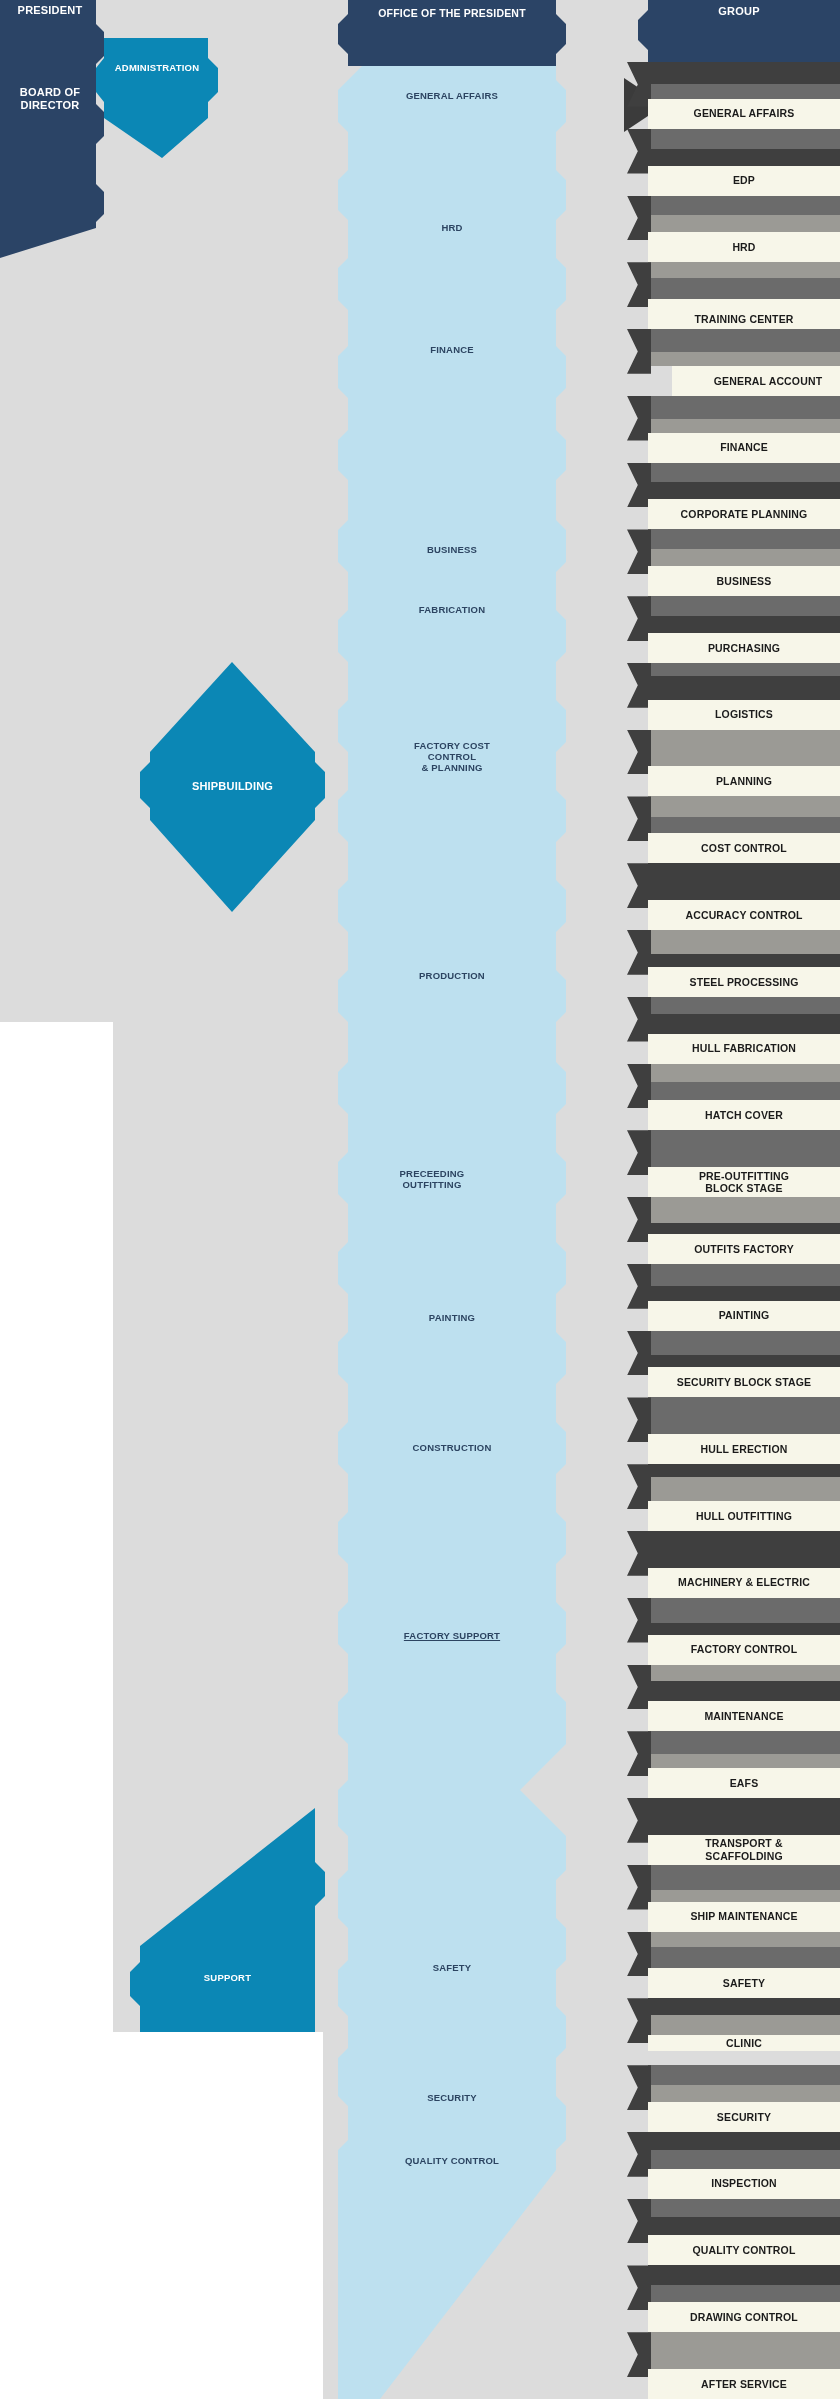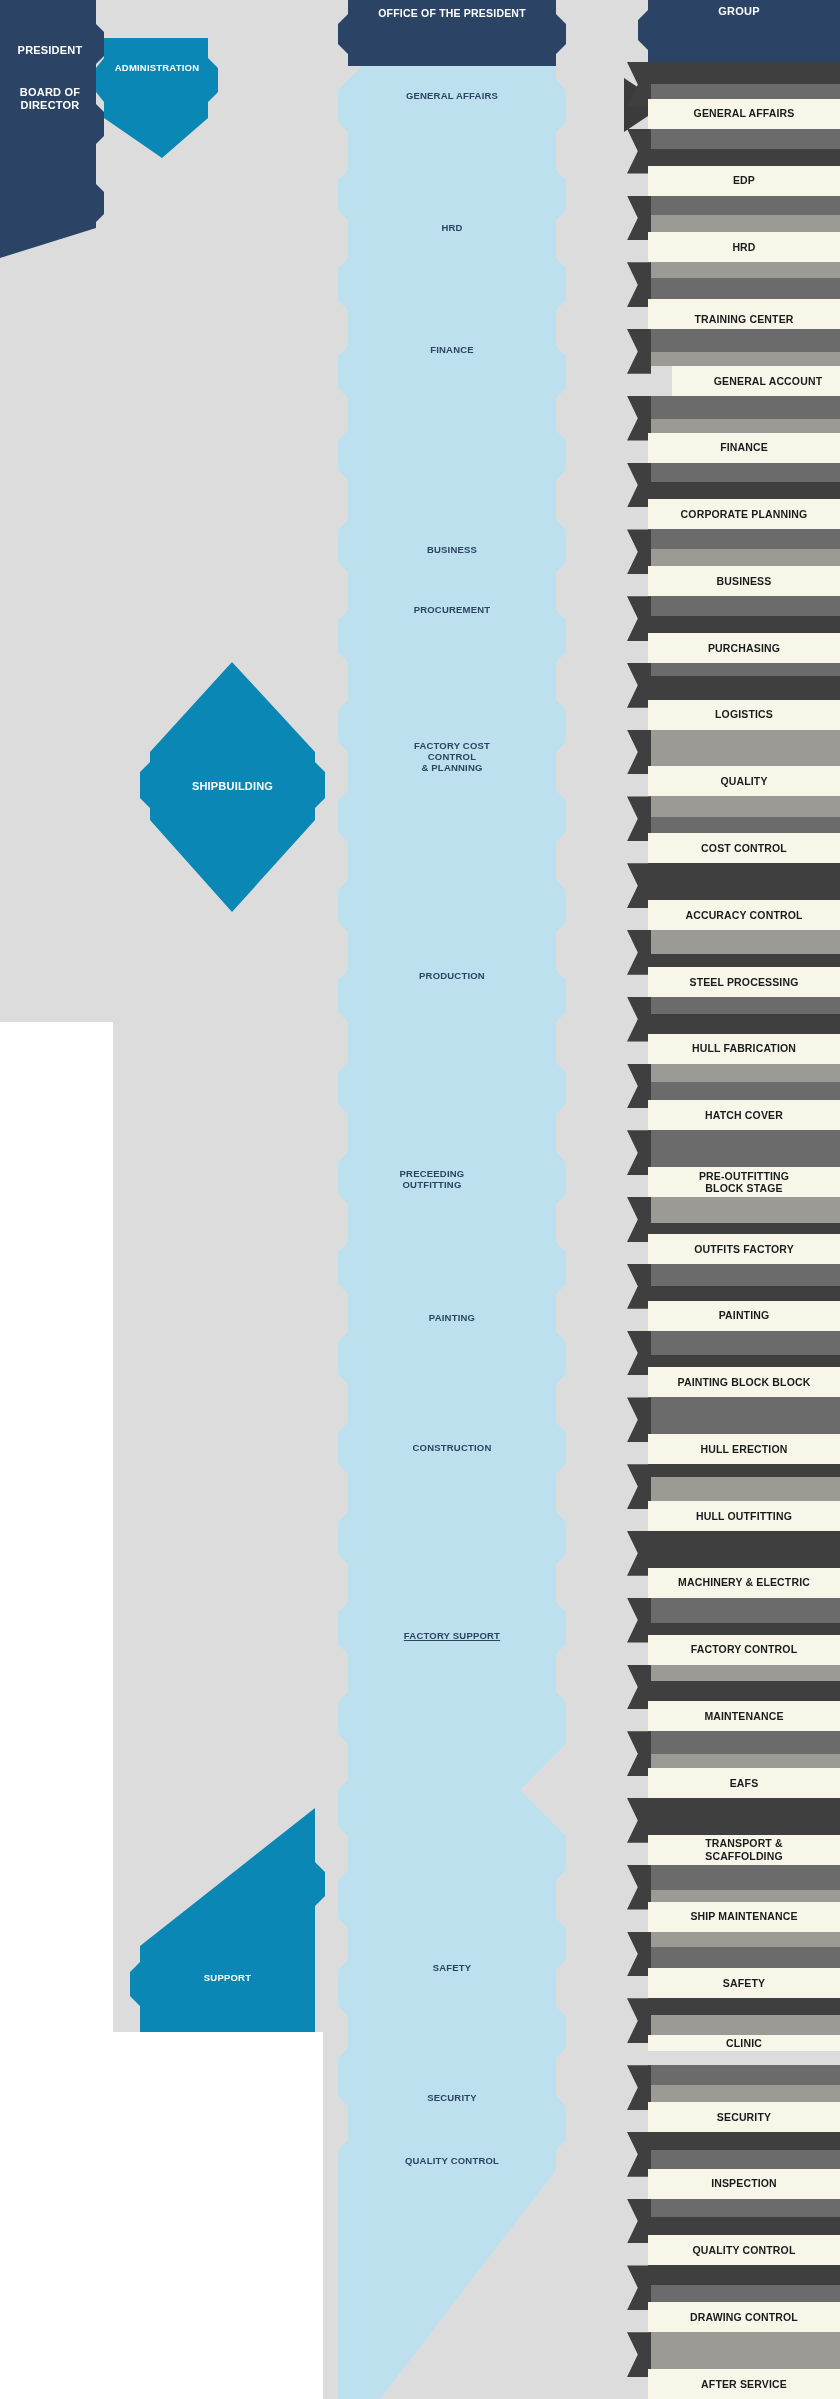--- a/index.html
+++ b/index.html
@@ -126,21 +126,21 @@
       <div class="grp-ribbon" style="top: 616.171px; height: 16.7714px; background: rgb(63, 63, 63);"></div>
       <div class="grp-tail" style="position: absolute; top: 596.171px; height: 44.7714px; background: rgb(63, 63, 63); clip-path: polygon(100% 0px, 100% 100%, 0px 100%, 45% 50%, 0px 0px);"></div>
       <div class="grp-box" style="top: 632.943px; height: 30px; white-space: pre-line;">PURCHASING</div>
       <div class="grp-ribbon" style="top: 662.943px; height: 13px; background: rgb(107, 107, 107);"></div>
       <div class="grp-ribbon" style="top: 675.943px; height: 23.7714px; background: rgb(63, 63, 63);"></div>
       <div class="grp-tail" style="position: absolute; top: 662.943px; height: 44.7714px; background: rgb(63, 63, 63); clip-path: polygon(100% 0px, 100% 100%, 0px 100%, 45% 50%, 0px 0px);"></div>
       <div class="grp-box" style="top: 699.714px; height: 30px; white-space: pre-line;">LOGISTICS</div>
       <div class="grp-ribbon" style="top: 729.714px; height: 20px; background: rgb(155, 154, 149);"></div>
       <div class="grp-ribbon" style="top: 749.714px; height: 16.7714px; background: rgb(155, 154, 149);"></div>
       <div class="grp-tail" style="position: absolute; top: 729.714px; height: 44.7714px; background: rgb(63, 63, 63); clip-path: polygon(100% 0px, 100% 100%, 0px 100%, 45% 50%, 0px 0px);"></div>
-      <div class="grp-box" style="top: 766.486px; height: 30px; white-space: pre-line;">QUALITY</div>
+      <div class="grp-box" style="top: 766.486px; height: 30px; white-space: pre-line;">PLANNING</div>
       <div class="grp-ribbon" style="top: 796.486px; height: 21px; background: rgb(155, 154, 149);"></div>
       <div class="grp-ribbon" style="top: 817.486px; height: 15.7714px; background: rgb(107, 107, 107);"></div>
       <div class="grp-tail" style="position: absolute; top: 796.486px; height: 44.7714px; background: rgb(63, 63, 63); clip-path: polygon(100% 0px, 100% 100%, 0px 100%, 45% 50%, 0px 0px);"></div>
       <div class="grp-box" style="top: 833.257px; height: 30px; white-space: pre-line;">COST CONTROL</div>
       <div class="grp-ribbon" style="top: 863.257px; height: 18px; background: rgb(63, 63, 63);"></div>
       <div class="grp-ribbon" style="top: 881.257px; height: 18.7714px; background: rgb(63, 63, 63);"></div>
       <div class="grp-tail" style="position: absolute; top: 863.257px; height: 44.7714px; background: rgb(63, 63, 63); clip-path: polygon(100% 0px, 100% 100%, 0px 100%, 45% 50%, 0px 0px);"></div>
       <div class="grp-box" style="top: 900.029px; height: 30px; white-space: pre-line;">ACCURACY CONTROL</div>
       <div class="grp-ribbon" style="top: 930.029px; height: 24px; background: rgb(155, 154, 149);"></div>
       <div class="grp-ribbon" style="top: 954.029px; height: 12.7714px; background: rgb(63, 63, 63);"></div>
@@ -163,21 +163,21 @@
       <div class="grp-ribbon" style="top: 1223.11px; height: 10.7714px; background: rgb(63, 63, 63);"></div>
       <div class="grp-tail" style="position: absolute; top: 1197.11px; height: 44.7714px; background: rgb(63, 63, 63); clip-path: polygon(100% 0px, 100% 100%, 0px 100%, 45% 50%, 0px 0px);"></div>
       <div class="grp-box" style="top: 1233.89px; height: 30px; white-space: pre-line;">OUTFITS FACTORY</div>
       <div class="grp-ribbon" style="top: 1263.89px; height: 22px; background: rgb(107, 107, 107);"></div>
       <div class="grp-ribbon" style="top: 1285.89px; height: 14.7714px; background: rgb(63, 63, 63);"></div>
       <div class="grp-tail" style="position: absolute; top: 1263.89px; height: 44.7714px; background: rgb(63, 63, 63); clip-path: polygon(100% 0px, 100% 100%, 0px 100%, 45% 50%, 0px 0px);"></div>
       <div class="grp-box" style="top: 1300.66px; height: 30px; white-space: pre-line;">PAINTING</div>
       <div class="grp-ribbon" style="top: 1330.66px; height: 24px; background: rgb(107, 107, 107);"></div>
       <div class="grp-ribbon" style="top: 1354.66px; height: 12.7714px; background: rgb(63, 63, 63);"></div>
       <div class="grp-tail" style="position: absolute; top: 1330.66px; height: 44.7714px; background: rgb(63, 63, 63); clip-path: polygon(100% 0px, 100% 100%, 0px 100%, 45% 50%, 0px 0px);"></div>
-      <div class="grp-box" style="top: 1367.43px; height: 30px; white-space: pre-line;">PAINTING BLOCK BLOCK</div>
+      <div class="grp-box" style="top: 1367.43px; height: 30px; white-space: pre-line;">SECURITY BLOCK STAGE</div>
       <div class="grp-ribbon" style="top: 1397.43px; height: 24px; background: rgb(107, 107, 107);"></div>
       <div class="grp-ribbon" style="top: 1421.43px; height: 12.7714px; background: rgb(107, 107, 107);"></div>
       <div class="grp-tail" style="position: absolute; top: 1397.43px; height: 44.7714px; background: rgb(63, 63, 63); clip-path: polygon(100% 0px, 100% 100%, 0px 100%, 45% 50%, 0px 0px);"></div>
       <div class="grp-box" style="top: 1434.2px; height: 30px; white-space: pre-line;">HULL ERECTION</div>
       <div class="grp-ribbon" style="top: 1464.2px; height: 13px; background: rgb(63, 63, 63);"></div>
       <div class="grp-ribbon" style="top: 1477.2px; height: 23.7714px; background: rgb(155, 154, 149);"></div>
       <div class="grp-tail" style="position: absolute; top: 1464.2px; height: 44.7714px; background: rgb(63, 63, 63); clip-path: polygon(100% 0px, 100% 100%, 0px 100%, 45% 50%, 0px 0px);"></div>
       <div class="grp-box" style="top: 1500.97px; height: 30px; white-space: pre-line;">HULL OUTFITTING</div>
       <div class="grp-ribbon" style="top: 1530.97px; height: 21px; background: rgb(63, 63, 63);"></div>
       <div class="grp-ribbon" style="top: 1551.97px; height: 15.7714px; background: rgb(63, 63, 63);"></div>
@@ -227,38 +227,38 @@
       <div class="grp-ribbon" style="top: 2265.46px; height: 20px; background: rgb(63, 63, 63);"></div>
       <div class="grp-ribbon" style="top: 2285.46px; height: 16.7714px; background: rgb(107, 107, 107);"></div>
       <div class="grp-tail" style="position: absolute; top: 2265.46px; height: 44.7714px; background: rgb(63, 63, 63); clip-path: polygon(100% 0px, 100% 100%, 0px 100%, 45% 50%, 0px 0px);"></div>
       <div class="grp-box" style="top: 2302.23px; height: 30px; white-space: pre-line;">DRAWING CONTROL</div>
       <div class="grp-ribbon" style="top: 2332.23px; height: 14px; background: rgb(155, 154, 149);"></div>
       <div class="grp-ribbon" style="top: 2346.23px; height: 22.7714px; background: rgb(155, 154, 149);"></div>
       <div class="grp-tail" style="position: absolute; top: 2332.23px; height: 44.7714px; background: rgb(63, 63, 63); clip-path: polygon(100% 0px, 100% 100%, 0px 100%, 45% 50%, 0px 0px);"></div>
       <div class="grp-box" style="top: 2369px; height: 30px; white-space: pre-line;">AFTER SERVICE</div>
     </div>
 
-  <div class="lbl lbl-white" style="left:0px;top:4px;width:100px;font-size:11px;margin-top:40px;">PRESIDENT</div>
+  <div class="lbl lbl-white" style="left:0px;top:4px;width:100px;font-size:11px;">PRESIDENT</div>
   <div class="lbl lbl-white" style="left:0px;top:86px;width:100px;font-size:11px;white-space:pre-line;">BOARD OF
 DIRECTOR</div>
 
   <div class="lbl lbl-white" style="left:338px;top:7px;width:228px;font-size:10.5px;">OFFICE OF THE PRESIDENT</div>
 
   <div class="lbl lbl-white" style="left:638px;top:5px;width:202px;font-size:11px;">GROUP</div>
 
   <div class="lbl lbl-white" style="left:96px;top:62px;width:122px;font-size:9.5px;">ADMINISTRATION</div>
   <div class="lbl lbl-white" style="left:140px;top:780px;width:185px;font-size:11px;">SHIPBUILDING</div>
   <div class="lbl lbl-white" style="left:130px;top:1972px;width:195px;font-size:9.5px;">SUPPORT</div>
 
   <div id="dept-labels">
       <div class="lbl lbl-navytxt" style="left: 338px; width: 228px; font-size: 9.5px; white-space: pre-line; top: 90px;">GENERAL AFFAIRS</div>
       <div class="lbl lbl-navytxt" style="left: 338px; width: 228px; font-size: 9.5px; white-space: pre-line; top: 222px;">HRD</div>
       <div class="lbl lbl-navytxt" style="left: 338px; width: 228px; font-size: 9.5px; white-space: pre-line; top: 344px;">FINANCE</div>
       <div class="lbl lbl-navytxt" style="left: 338px; width: 228px; font-size: 9.5px; white-space: pre-line; top: 544px;">BUSINESS</div>
-      <div class="lbl lbl-navytxt" style="left: 338px; width: 228px; font-size: 9.5px; white-space: pre-line; top: 604px;">PROCUREMENT</div>
+      <div class="lbl lbl-navytxt" style="left: 338px; width: 228px; font-size: 9.5px; white-space: pre-line; top: 604px;">FABRICATION</div>
       <div class="lbl lbl-navytxt" style="left: 338px; width: 228px; font-size: 9.5px; white-space: pre-line; top: 740px;">FACTORY COST
 CONTROL
 &amp; PLANNING</div>
       <div class="lbl lbl-navytxt" style="left: 338px; width: 228px; font-size: 9.5px; white-space: pre-line; top: 970px;">PRODUCTION</div>
       <div class="lbl lbl-navytxt" style="left: 338px; width: 188px; font-size: 9.5px; white-space: pre-line; top: 1168px;">PRECEEDING
 OUTFITTING</div>
       <div class="lbl lbl-navytxt" style="left: 338px; width: 228px; font-size: 9.5px; white-space: pre-line; top: 1312px;">PAINTING</div>
       <div class="lbl lbl-navytxt" style="left: 338px; width: 228px; font-size: 9.5px; white-space: pre-line; top: 1442px;">CONSTRUCTION</div>
       <div class="lbl lbl-navytxt" style="left: 338px; width: 228px; font-size: 9.5px; white-space: pre-line; top: 1630px; text-decoration: underline;">FACTORY SUPPORT</div>
       <div class="lbl lbl-navytxt" style="left: 338px; width: 228px; font-size: 9.5px; white-space: pre-line; top: 1962px;">SAFETY</div>

